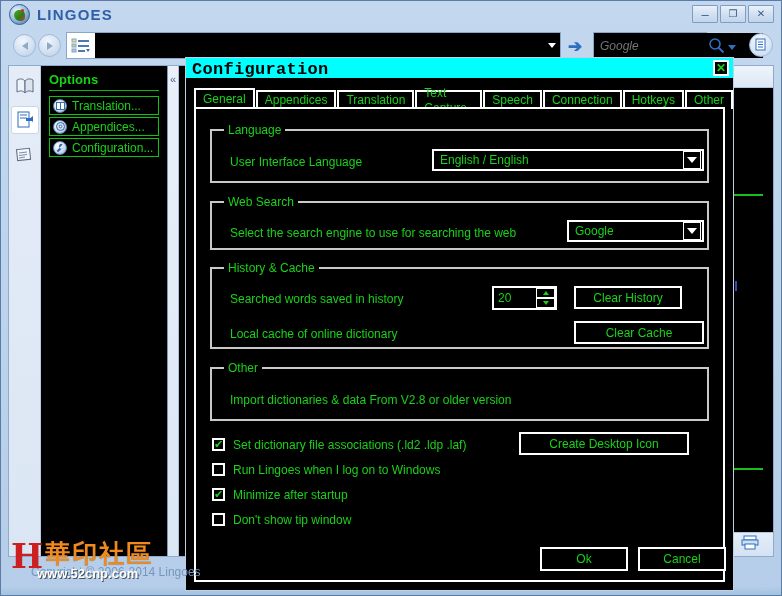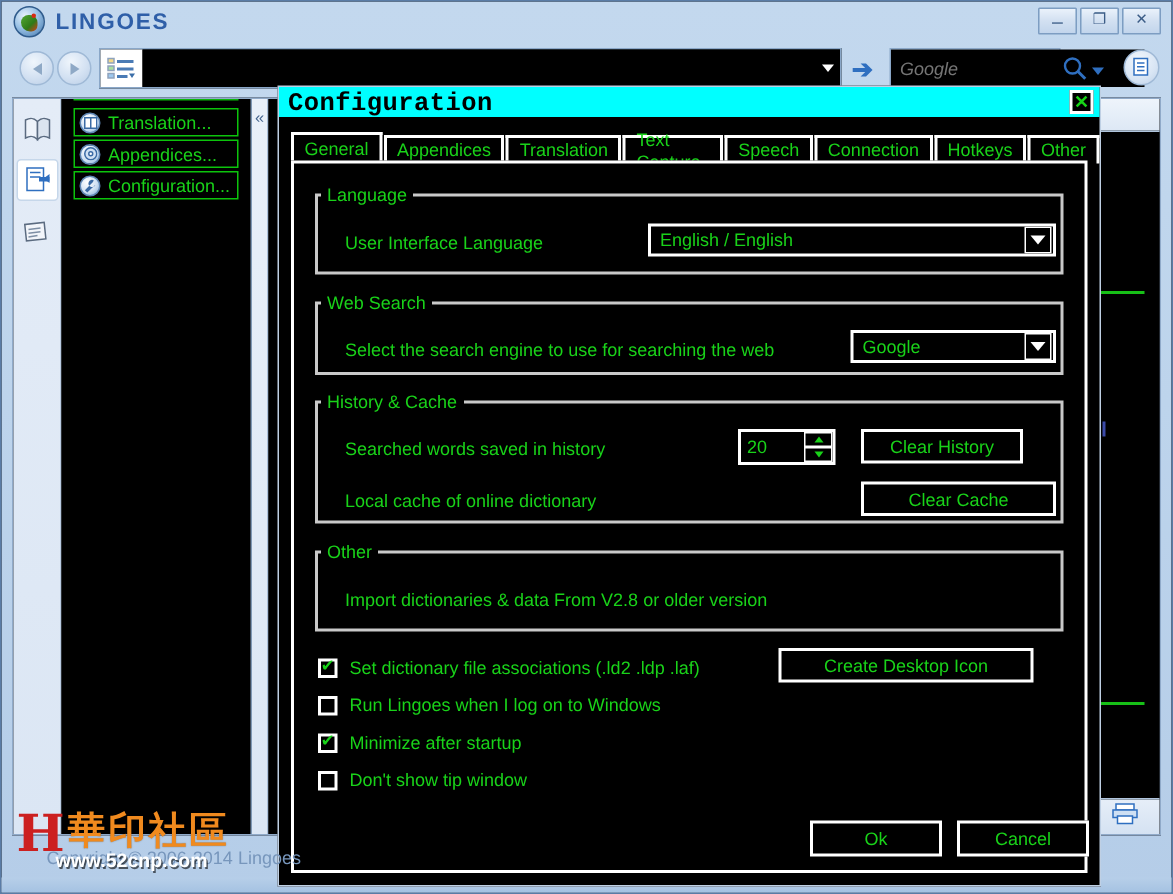--- a/index.html
+++ b/index.html
@@ -238,21 +238,21 @@
   #tab-panel {
     position: absolute; left: 8px; top: 49px; right: 8px; bottom: 8px;
     border: 2px solid #ffffff; background: #000;
   }
 
   fieldset.grp {
     border: 2px solid #c9c9c9; margin: 0; padding: 0;
     position: absolute; left: 14px; right: 14px;
   }
   fieldset.grp > legend {
-    color: #19d219; font-size: 12px; padding: 0 4px; margin-left: 2px;
+    color: #19d219; font-size: 12px; padding: 0 4px; margin-left: 12px;
   }
   .row { position: absolute; }
   .lbl { color: #19d219; font-size: 12px; white-space: nowrap; }
 
   .cfg-combo {
     background: #000; border: 2px solid #ffffff; height: 22px;
     display: flex; align-items: center; position: absolute;
   }
   .cfg-combo .cval { color: #19d219; font-size: 12px; padding-left: 6px; flex: 1 1 auto; white-space: nowrap; }
   .cfg-combo .carrow {
@@ -277,21 +277,21 @@
   }
   .spinner .sval { color: #19d219; font-size: 12px; padding: 0 4px; display:flex; align-items:center; flex: 1 1 auto; }
   .spin-btns { width: 19px; display: flex; flex-direction: column; flex: 0 0 auto; }
   .spin-btns div {
     flex: 1 1 50%; border: 1px solid #ffffff; background: #000;
     display: flex; align-items: center; justify-content: center;
   }
   .spin-btns .sup::after { content:""; border-left: 3px solid transparent; border-right: 3px solid transparent; border-bottom: 4px solid #19d219; }
   .spin-btns .sdn::after { content:""; border-left: 3px solid transparent; border-right: 3px solid transparent; border-top: 4px solid #19d219; }
 
-  .chk-row { position: absolute; display: flex; align-items: center; gap: 8px; }
+  .chk-row { position: absolute; display: flex; gap: 8px; }
   .chkbox {
     width: 13px; height: 13px; border: 2px solid #ffffff; background: #000;
     display: flex; align-items: center; justify-content: center; flex: 0 0 auto;
   }
   .chkbox.on::after {
     content: "✔"; color: #19d219; font-size: 11px; line-height: 1; margin-top: -1px;
   }
   .chk-row .lbl { font-size: 12px; }
 
   .dlg-btn {
@@ -388,20 +388,21 @@
         <svg width="20" height="18" viewBox="0 0 20 18">
           <rect x="2" y="4" width="13" height="11" fill="#f2f5fa" stroke="#5b6b80" transform="rotate(-6 8 9)"></rect>
           <line x1="4" y1="8" x2="12" y2="7" stroke="#7d8ea4"></line>
           <line x1="4" y1="10.5" x2="12" y2="9.5" stroke="#7d8ea4"></line>
           <line x1="4" y1="13" x2="10" y2="12" stroke="#7d8ea4"></line>
         </svg>
       </div>
     </div>
 
     <div id="options-panel">
+      <div id="options-title">Options</div>
       <div id="options-title-rule"></div>
 
       <div class="option-item">
         <span class="opt-ico">
           <svg width="9" height="8" viewBox="0 0 9 8">
               <rect x="0.5" y="0.5" width="8" height="7" fill="#fff" stroke="#3a6aa5"></rect>
               <line x1="4.5" y1="0.5" x2="4.5" y2="7.5" stroke="#3a6aa5"></line>
             </svg>
         </span>
         <span class="opt-label">Translation...</span>

